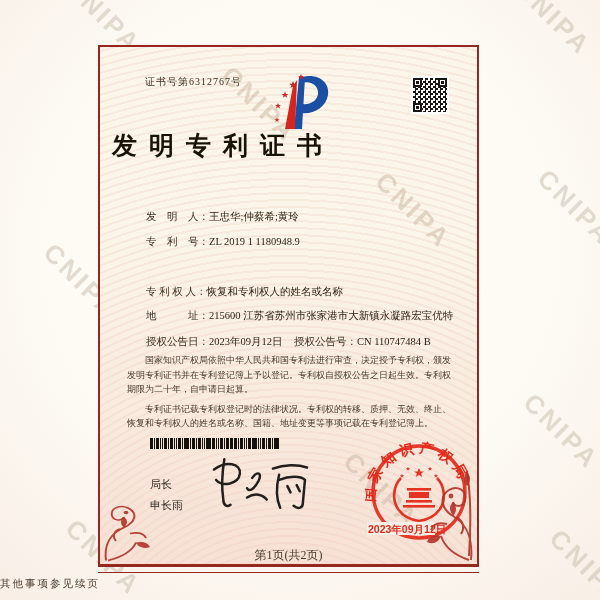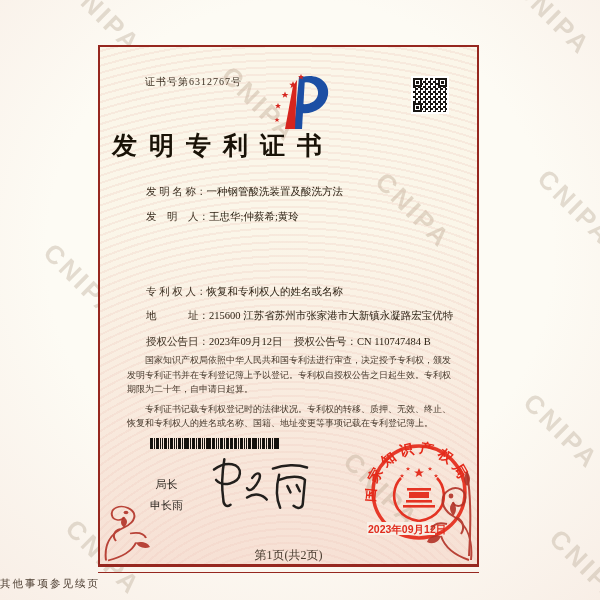--- a/index.html
+++ b/index.html
@@ -46,21 +46,21 @@
   .paras{position:absolute;left:27px;width:332px;top:306px;font-size:9px;line-height:1.62;color:#46392c;text-align:justify;}
   .paras p{margin:0 8px 5px 0;text-indent:2em;}
   .barcode{
     position:absolute;left:50px;top:391px;width:130px;height:11px;
     background:
       repeating-linear-gradient(90deg,#15120e 0 1px,rgba(0,0,0,0) 1px 2px),
       repeating-linear-gradient(90deg,#15120e 0 2px,rgba(0,0,0,0) 2px 7px),
       repeating-linear-gradient(90deg,rgba(0,0,0,0) 0 4px,#15120e 4px 5px,rgba(0,0,0,0) 5px 11px);
   }
   .bureau{position:absolute;left:50px;top:427px;font-family:"Liberation Sans","DejaVu Sans",sans-serif;
-    font-size:11px;color:#2c2620;line-height:21px;text-align:center;}
+    font-size:11px;color:#2c2620;line-height:21px;}
   .signature{position:absolute;left:104px;top:404px;width:112px;height:62px;}
   .seal{position:absolute;left:265px;top:391px;width:108px;height:108px;}
   .pageinfo{position:absolute;left:0;right:0;top:500px;text-align:center;font-size:12px;color:#46392c;}
   .flourish{position:absolute;}
   .fl-left{left:2px;bottom:2px;width:58px;height:72px;}
   .fl-right{right:2px;bottom:2px;width:58px;height:96px;transform:scaleX(-1);}
   .footer-note{position:absolute;left:0;right:0;top:577px;text-align:left;font-size:10.5px;letter-spacing:2px;color:#4a3b2e;}
 </style>
 </head>
 <body>
@@ -97,25 +97,25 @@
         <path transform="translate(11,47) scale(2.6)" d="M0,-1 L0.294,-0.309 1,-0.309 0.427,0.118 0.647,0.809 0,0.382 -0.647,0.809 -0.427,0.118 -1,-0.309 -0.294,-0.309 Z"></path>
         <path transform="translate(12,33) scale(3.0)" d="M0,-1 L0.294,-0.309 1,-0.309 0.427,0.118 0.647,0.809 0,0.382 -0.647,0.809 -0.427,0.118 -1,-0.309 -0.294,-0.309 Z"></path>
         <path transform="translate(19,22) scale(3.4)" d="M0,-1 L0.294,-0.309 1,-0.309 0.427,0.118 0.647,0.809 0,0.382 -0.647,0.809 -0.427,0.118 -1,-0.309 -0.294,-0.309 Z"></path>
         <path transform="translate(27,12) scale(3.8)" d="M0,-1 L0.294,-0.309 1,-0.309 0.427,0.118 0.647,0.809 0,0.382 -0.647,0.809 -0.427,0.118 -1,-0.309 -0.294,-0.309 Z"></path>
         <path transform="translate(35,4) scale(3.0)" d="M0,-1 L0.294,-0.309 1,-0.309 0.427,0.118 0.647,0.809 0,0.382 -0.647,0.809 -0.427,0.118 -1,-0.309 -0.294,-0.309 Z"></path>
       </g>
     </svg>
 
     <div class="title">发明专利证书</div>
 
-    <div class="frow" style="top:138px">
-      <span class="flabel">发 明 名 称：</span><span class="fvalue">一种钢管酸洗装置及酸洗方法</span>
-    </div>
     <div class="frow" style="top:163px">
       <span class="flabel">发　明　人：</span><span class="fvalue">王忠华;仲蔡希;黄玲</span>
+    </div>
+    <div class="frow" style="top:188px">
+      <span class="flabel">专　利　号：</span><span class="fvalue">ZL 2019 1 1180948.9</span>
     </div>
     <div class="frow" style="top:238px">
       <span class="flabel">专 利 权 人：</span><span class="fvalue">恢复和专利权人的姓名或名称</span>
     </div>
     <div class="frow" style="top:262px">
       <span class="flabel">地　　　址：</span><span class="fvalue">215600 江苏省苏州市张家港市大新镇永凝路宏宝优特</span>
     </div>
     <div class="frow" style="top:288px">
       <span class="flabel">授权公告日：</span><span class="fvalue">2023年09月12日</span>
       <span class="grant-col2">

